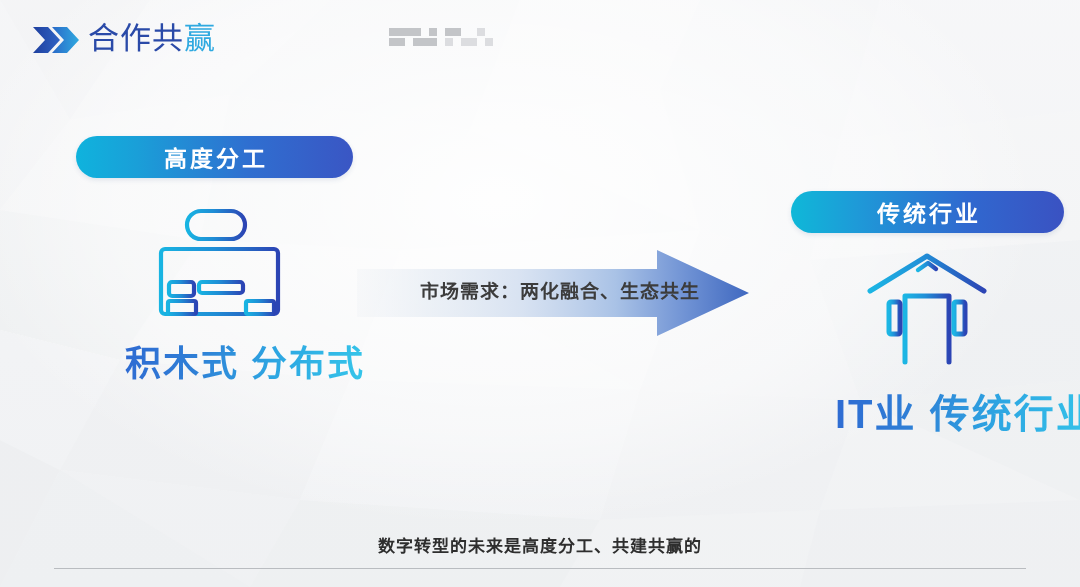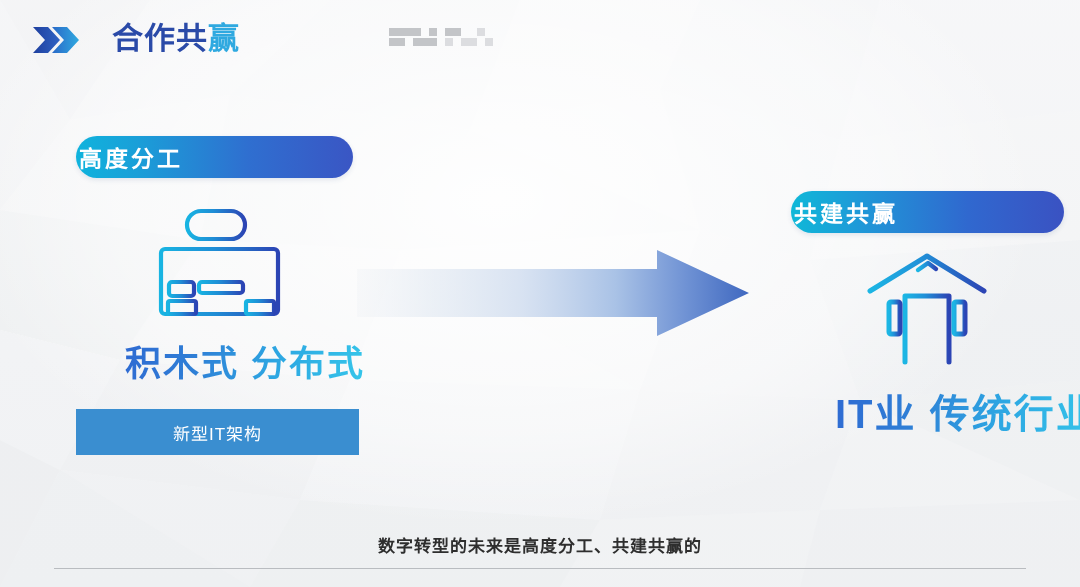--- a/index.html
+++ b/index.html
@@ -54,25 +54,24 @@
     left: 33px;
     top: 25px;
     width: 48px;
     height: 30px;
   }
   #header-title {
     position: absolute;
     left: 88px;
     top: 19px;
     font-size: 31px;
-    font-weight: bold;
+    font-weight: normal;
     letter-spacing: 1px;
     white-space: nowrap;
     line-height: 40px;
-    margin-left: 24px;
   }
   #header-title .t-dark { color: #2a4aa8; }
   #header-title .t-light { color: #2fa9e0; }
 
   #redacted-logo {
     position: absolute;
     left: 389px;
     top: 28px;
     width: 112px;
     height: 20px;
@@ -84,20 +83,21 @@
   #redacted-logo i { display: block; background: transparent; }
   #redacted-logo i.on  { background: #c3c5c8; }
   #redacted-logo i.dim { background: #dcdde0; }
 
   
   .pill {
     position: absolute;
     border-radius: 999px;
     display: flex;
     align-items: center;
+    justify-content: center;
     color: #ffffff;
     font-size: 23px;
     font-weight: bold;
     letter-spacing: 3px;
     text-indent: 3px;
     z-index: 6;
     box-shadow: 0 2px 5px rgba(40,70,130,0.12);
   }
   #pill-left {
     left: 76px; top: 136px;
@@ -338,41 +338,39 @@
       <line x1="62" y1="77" x2="72" y2="77"></line>
       <line x1="101" y1="77" x2="111" y2="77"></line>
       <line x1="100" y1="86" x2="109" y2="86"></line>
       <line x1="112" y1="93" x2="120" y2="93"></line>
       <line x1="46" y1="97" x2="46" y2="97"></line>
     </g>
   </svg>
 
   <div class="big-caption" id="caption-left">积木式 分布式</div>
 
-  <div id="label-box">
-    <span>新型IT架构</span>
-  </div>
 
   <svg id="arrow-wrap" viewBox="0 0 392 94" aria-hidden="true">
     <defs>
       <linearGradient id="arrowGrad" x1="0" y1="0" x2="1" y2="0">
         <stop offset="0%" stop-color="#e9edf2" stop-opacity="0.25"></stop>
         <stop offset="18%" stop-color="#dfe7f1" stop-opacity="0.55"></stop>
         <stop offset="42%" stop-color="#cfdcef" stop-opacity="0.8"></stop>
         <stop offset="66%" stop-color="#a9c2e6"></stop>
         <stop offset="84%" stop-color="#6f92d4"></stop>
         <stop offset="100%" stop-color="#3f68c0"></stop>
       </linearGradient>
     </defs>
     <polygon points="0,23 300,23 300,4 392,47 300,90 300,71 0,71" fill="url(#arrowGrad)"></polygon>
   </svg>
 
+  <div id="arrow-label">市场需求：两化融合、生态共生</div>
 
   <div class="pill" id="pill-right">
-    <span>共建共赢</span>
+    <span>传统行业</span>
   </div>
 
   <svg id="house-icon" viewBox="0 0 130 118" aria-hidden="true">
     <defs>
       <linearGradient id="hgrad" x1="0" y1="0.5" x2="1" y2="0.5">
         <stop offset="0%" stop-color="#1cb6e4"></stop>
         <stop offset="45%" stop-color="#2090d8"></stop>
         <stop offset="100%" stop-color="#2c44b4"></stop>
       </linearGradient>
     </defs>

